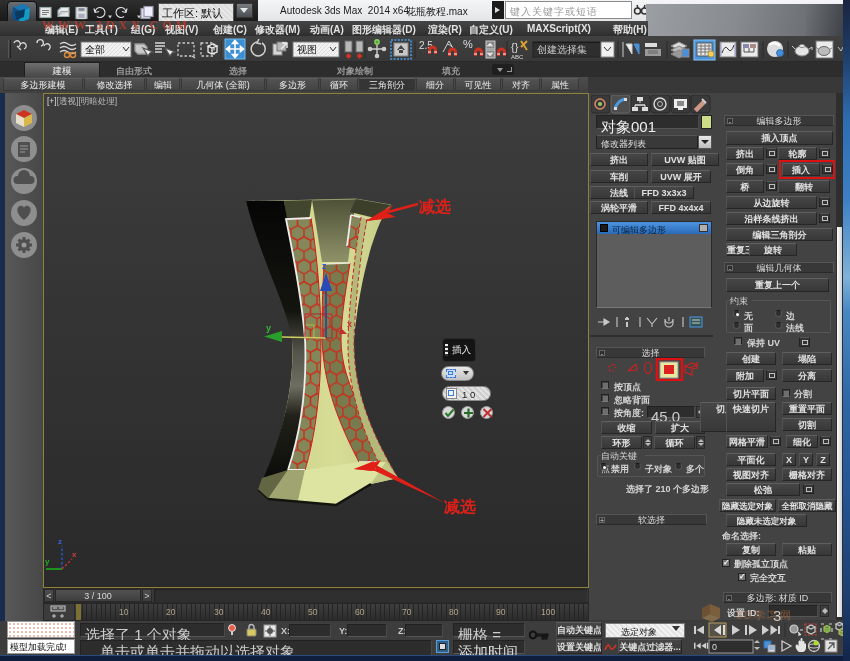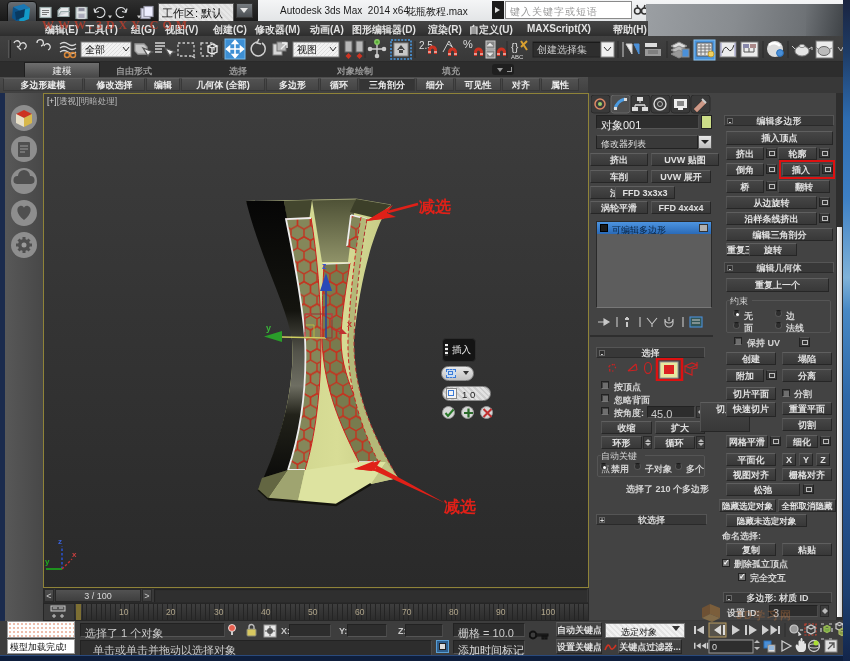--- a/index.html
+++ b/index.html
@@ -1,29 +1,29 @@
 <!DOCTYPE html>
 <html><head><meta charset="utf-8"><style>
 *{margin:0;padding:0;box-sizing:border-box}
 html,body{width:850px;height:661px;overflow:hidden;background:#3a3a3a;font-family:"Liberation Sans",sans-serif}
 #root{position:absolute;top:0;left:0;width:850px;height:661px;overflow:hidden}
 .a{position:absolute}
 .b{position:absolute;background:linear-gradient(#464646,#383838);border:1px solid #262626;border-top-color:#5f5f5f;border-left-color:#525252;color:#e0e0e0;font-size:9px;text-align:center;overflow:hidden;white-space:nowrap;font-weight:bold}
 .sq{position:absolute;background:#353535;border:1px solid #222;border-top-color:#555;width:11px;height:10px}
 .sq:after{content:"";position:absolute;left:2px;top:2px;width:4px;height:3px;border:1px solid #bbb}
-.hd{position:absolute;background:#383838;border:1px solid #555;border-bottom-color:#2a2a2a;color:#d8d8d8;font-size:9px;text-align:center;height:11px;line-height:10px;font-weight:bold}
+.hd{position:absolute;background:#383838;border:1px solid #555;border-bottom-color:#2a2a2a;color:#d8d8d8;font-size:9px;text-align:center;height:11px;line-height:10px;font-weight:normal}
 .hd i{position:absolute;left:2px;top:2px;width:6px;height:6px;background:#2e2e2e;border:1px solid #666;font-style:normal;font-size:7px;line-height:5px;color:#ddd;text-align:center}
 .ck{position:absolute;width:8px;height:8px;background:#6e6e6e;border:1px solid #222;border-bottom-color:#777;box-shadow:inset 1px 1px 0 #444}
 .ckon{position:absolute;width:8px;height:8px;background:#777;border:1px solid #222}
 .ckon:after{content:"✓";position:absolute;left:0px;top:-2px;font-size:8px;color:#fff;font-weight:bold}
 .rd{position:absolute;width:7px;height:7px;border-radius:50%;background:#2e2e2e;border:1px solid #555;border-top-color:#1a1a1a}
 .rdon{position:absolute;width:7px;height:7px;border-radius:50%;background:#2e2e2e;border:1px solid #555;border-top-color:#1a1a1a}
 .rdon:after{content:"";position:absolute;left:2px;top:2px;width:3px;height:3px;border-radius:50%;background:#fff}
 .lb{position:absolute;color:#d4d4d4;font-size:9px;white-space:nowrap;font-weight:bold}
-.fld{position:absolute;background:#2d2d2d;border:1px solid #222;border-bottom-color:#555;border-right-color:#4a4a4a;color:#ccc;font-size:11px}
+.fld{position:absolute;background:#2d2d2d;border:1px solid #222;border-bottom-color:#555;border-right-color:#4a4a4a;color:#ccc;font-size:15px}
 .spn{position:absolute;width:9px;background:#3d3d3d;border:1px solid #2a2a2a}
 .spn:before{content:"";position:absolute;left:1px;top:2px;border-left:3px solid transparent;border-right:3px solid transparent;border-bottom:3px solid #bbb}
 .spn:after{content:"";position:absolute;left:1px;bottom:2px;border-left:3px solid transparent;border-right:3px solid transparent;border-top:3px solid #bbb}
 .mi{color:#e2e2e2;font-size:10px;position:absolute;top:2px;white-space:nowrap;font-weight:bold}
 .ti{position:absolute;top:3px;height:20px}
 </style></head><body>
 <div id="root">
 
 <div class="a" style="left:0;top:0;width:850px;height:21px;background:linear-gradient(#f4f5f6,#e3e5e7)"></div>
 <div class="a" style="left:0;top:0;width:258px;height:21px;background:linear-gradient(#2f2f2f,#191919)"></div>
@@ -222,21 +222,21 @@
 <div class="a" style="left:24px;top:62px;width:76px;height:15px;background:linear-gradient(#6e6e6e,#484848);border:1px solid #1f1f1f;border-bottom:none;color:#f0f0f0;font-size:9.5px;text-align:center;padding-top:2px">建模</div>
 <div class="lb" style="left:116px;top:65px;color:#9a9a9a">自由形式</div>
 <div class="lb" style="left:229px;top:65px;color:#9a9a9a">选择</div>
 <div class="lb" style="left:337px;top:65px;color:#9a9a9a">对象绘制</div>
 <div class="lb" style="left:442px;top:65px;color:#9a9a9a">填充</div>
 <div class="a" style="left:492px;top:64px;width:22px;height:11px;background:#1f1f1f;border-radius:3px"></div>
 <div class="a" style="left:497px;top:68px;border-left:3px solid transparent;border-right:3px solid transparent;border-top:4px solid #999"></div>
 <div class="a" style="left:507px;top:67px;width:5px;height:5px;border-right:1px solid #999;border-bottom:1px solid #999"></div>
 <div class="a" style="left:0;top:77px;width:843px;height:16px;background:linear-gradient(#4d4d4d,#404040)"></div>
 <div class="a" style="left:588px;top:77px;width:255px;height:16px;background:#383838"></div>
-<style>.rb{position:absolute;top:78px;height:13px;background:linear-gradient(#525252,#444);border:1px solid #383838;border-top-color:#5e5e5e;color:#ececec;font-size:9px;text-align:center;line-height:12px;white-space:nowrap;font-weight:bold}</style>
+<style>.rb{position:absolute;top:78px;height:13px;background:linear-gradient(#525252,#444);border:1px solid #383838;border-top-color:#5e5e5e;color:#ececec;font-size:9px;text-align:center;line-height:12px;white-space:nowrap;font-weight:normal}</style>
 <div class="rb" style="left:3px;width:80px">多边形建模</div>
 <div class="rb" style="left:84px;width:61px">修改选择</div>
 <div class="rb" style="left:146px;width:34px">编辑</div>
 <div class="rb" style="left:181px;width:84px">几何体 (全部)</div>
 <div class="rb" style="left:266px;width:53px">多边形</div>
 <div class="rb" style="left:320px;width:38px">循环</div>
 <div class="rb" style="left:359px;width:56px;background:#353535">三角剖分</div>
 <div class="rb" style="left:416px;width:38px">细分</div>
 <div class="rb" style="left:455px;width:46px">可见性</div>
 <div class="rb" style="left:502px;width:38px">对齐</div>
@@ -416,21 +416,21 @@
       <span class="a" style="left:264px">50</span>
       <span class="a" style="left:311px">60</span>
       <span class="a" style="left:358px">70</span>
       <span class="a" style="left:405px">80</span>
       <span class="a" style="left:452px">90</span>
       <span class="a" style="left:497px">100</span>
 </div>
 
 <div class="a" style="left:0;top:621px;width:850px;height:35px;background:#3d3d3d"></div>
 <div class="fld" style="left:80px;top:623px;width:145px;height:14px;padding:2px 0 0 4px">选择了 1 个对象</div>
-<div class="fld" style="left:80px;top:640px;width:352px;height:18px;padding:2px 0 0 12px">单击或单击并拖动以选择对象</div>
+<div class="fld" style="left:80px;top:640px;width:352px;height:18px;padding:2px 0 0 19px">单击或单击并拖动以选择对象</div>
 <svg class="a" style="left:228px;top:623px" width="50" height="15" viewBox="0 0 50 15">
 <circle cx="4" cy="5" r="3.5" fill="#e86050" stroke="#fff" stroke-width=".8"></circle>
       <rect x="3" y="8" width="2" height="4" fill="#ccc"></rect>
 <rect x="19" y="6" width="9" height="7" rx="1" fill="#d8c860" stroke="#887"></rect>
       <path d="M21 6 v-2 a2.5 2.5 0 0 1 5 0 v2" fill="none" stroke="#bbb" stroke-width="1.4"></path>
 <rect x="36" y="2" width="12" height="12" fill="#e8e8e8" stroke="#999"></rect>
       <circle cx="42" cy="8" r="3" fill="#555"></circle>
       <path d="M42 3 v10 M37 8 h10" stroke="#555"></path>
 </svg>
 <div class="lb" style="left:281px;top:626px;color:#c8c8c8">X:</div>
@@ -546,21 +546,21 @@
 
 <div class="a" style="left:596px;top:135px;width:102px;height:14px;background:#393939;border:1px solid #222;border-top-color:#555;color:#ddd;font-size:9px;padding:2px 0 0 4px">修改器列表</div>
 <div class="a" style="left:698px;top:135px;width:14px;height:14px;background:linear-gradient(#e8e8e8,#bdbdbd);border:1px solid #555"></div>
 <div class="a" style="left:701px;top:140px;border-left:4px solid transparent;border-right:4px solid transparent;border-top:4px solid #222"></div>
 
 <div class="b" style="left:590px;top:153px;width:58px;height:13px;line-height:12px">挤出</div>
     <div class="b" style="left:651px;top:153px;width:68px;height:13px;line-height:12px">UVW 贴图</div>
 <div class="b" style="left:590px;top:170px;width:58px;height:13px;line-height:12px">车削</div>
     <div class="b" style="left:651px;top:170px;width:60px;height:13px;line-height:12px">UVW 展开</div>
 <div class="b" style="left:590px;top:186px;width:58px;height:13px;line-height:12px">法线</div>
-    <div class="b" style="left:615px;top:186px;width:60px;height:13px;line-height:12px">FFD 3x3x3</div>
+    <div class="b" style="left:634px;top:186px;width:60px;height:13px;line-height:12px">FFD 3x3x3</div>
 <div class="b" style="left:590px;top:201px;width:58px;height:13px;line-height:12px">涡轮平滑</div>
     <div class="b" style="left:651px;top:201px;width:60px;height:13px;line-height:12px">FFD 4x4x4</div>
 
 <div class="a" style="left:596px;top:221px;width:116px;height:87px;background:#5d5d5d;border:1px solid #2a2a2a;border-bottom-color:#777"></div>
 <div class="a" style="left:597px;top:222px;width:114px;height:12px;background:linear-gradient(#4d94e0,#2a6ab8)"></div>
 <div class="a" style="left:600px;top:224px;width:8px;height:8px;background:#1a1a1a;border:1px solid #000"></div>
 <div class="a" style="left:612px;top:224px;color:#09233f;font-size:9px;white-space:nowrap">可编辑多边形</div>
 <div class="a" style="left:699px;top:224px;width:9px;height:8px;background:#b0b0b0;border:1px solid #333"></div>
 
 <svg class="a" style="left:595px;top:315px" width="118" height="14" viewBox="0 0 118 14">
@@ -656,21 +656,21 @@
 <div class="b" style="left:726px;top:352px;width:50px;height:13px;line-height:12px">创建</div>
 <div class="b" style="left:782px;top:352px;width:50px;height:13px;line-height:12px">塌陷</div>
 <div class="b" style="left:726px;top:369px;width:38px;height:13px;line-height:12px">附加</div>
     <div class="sq" style="left:766px;top:370px"></div>
 <div class="b" style="left:782px;top:369px;width:50px;height:13px;line-height:12px">分离</div>
 <div class="b" style="left:726px;top:387px;width:50px;height:13px;line-height:12px">切片平面</div>
 <div class="ck" style="left:782px;top:389px"></div>
     <div class="lb" style="left:794px;top:388px">分割</div>
 <div class="b" style="left:700px;top:402px;width:50px;height:30px;line-height:12px">切片</div>
 <div class="b" style="left:782px;top:402px;width:50px;height:13px;line-height:12px">重置平面</div>
-<div class="b" style="left:726px;top:402px;width:50px;height:15px;line-height:12px">快速切片</div>
+<div class="b" style="left:726px;top:402px;width:50px;height:30px;line-height:12px">快速切片</div>
 <div class="b" style="left:782px;top:418px;width:50px;height:13px;line-height:12px">切割</div>
 <div class="b" style="left:726px;top:435px;width:42px;height:13px;line-height:12px">网格平滑</div>
     <div class="sq" style="left:770px;top:436px"></div>
 <div class="b" style="left:786px;top:435px;width:32px;height:13px;line-height:12px">细化</div>
     <div class="sq" style="left:820px;top:436px"></div>
 <div class="b" style="left:726px;top:453px;width:50px;height:13px;line-height:12px">平面化</div>
 <div class="b" style="left:782px;top:453px;width:14px;height:13px;line-height:12px">X</div>
 <div class="b" style="left:799px;top:453px;width:14px;height:13px;line-height:12px">Y</div>
 <div class="b" style="left:816px;top:453px;width:14px;height:13px;line-height:12px">Z</div>
 <div class="b" style="left:726px;top:468px;width:50px;height:13px;line-height:12px">视图对齐</div>

